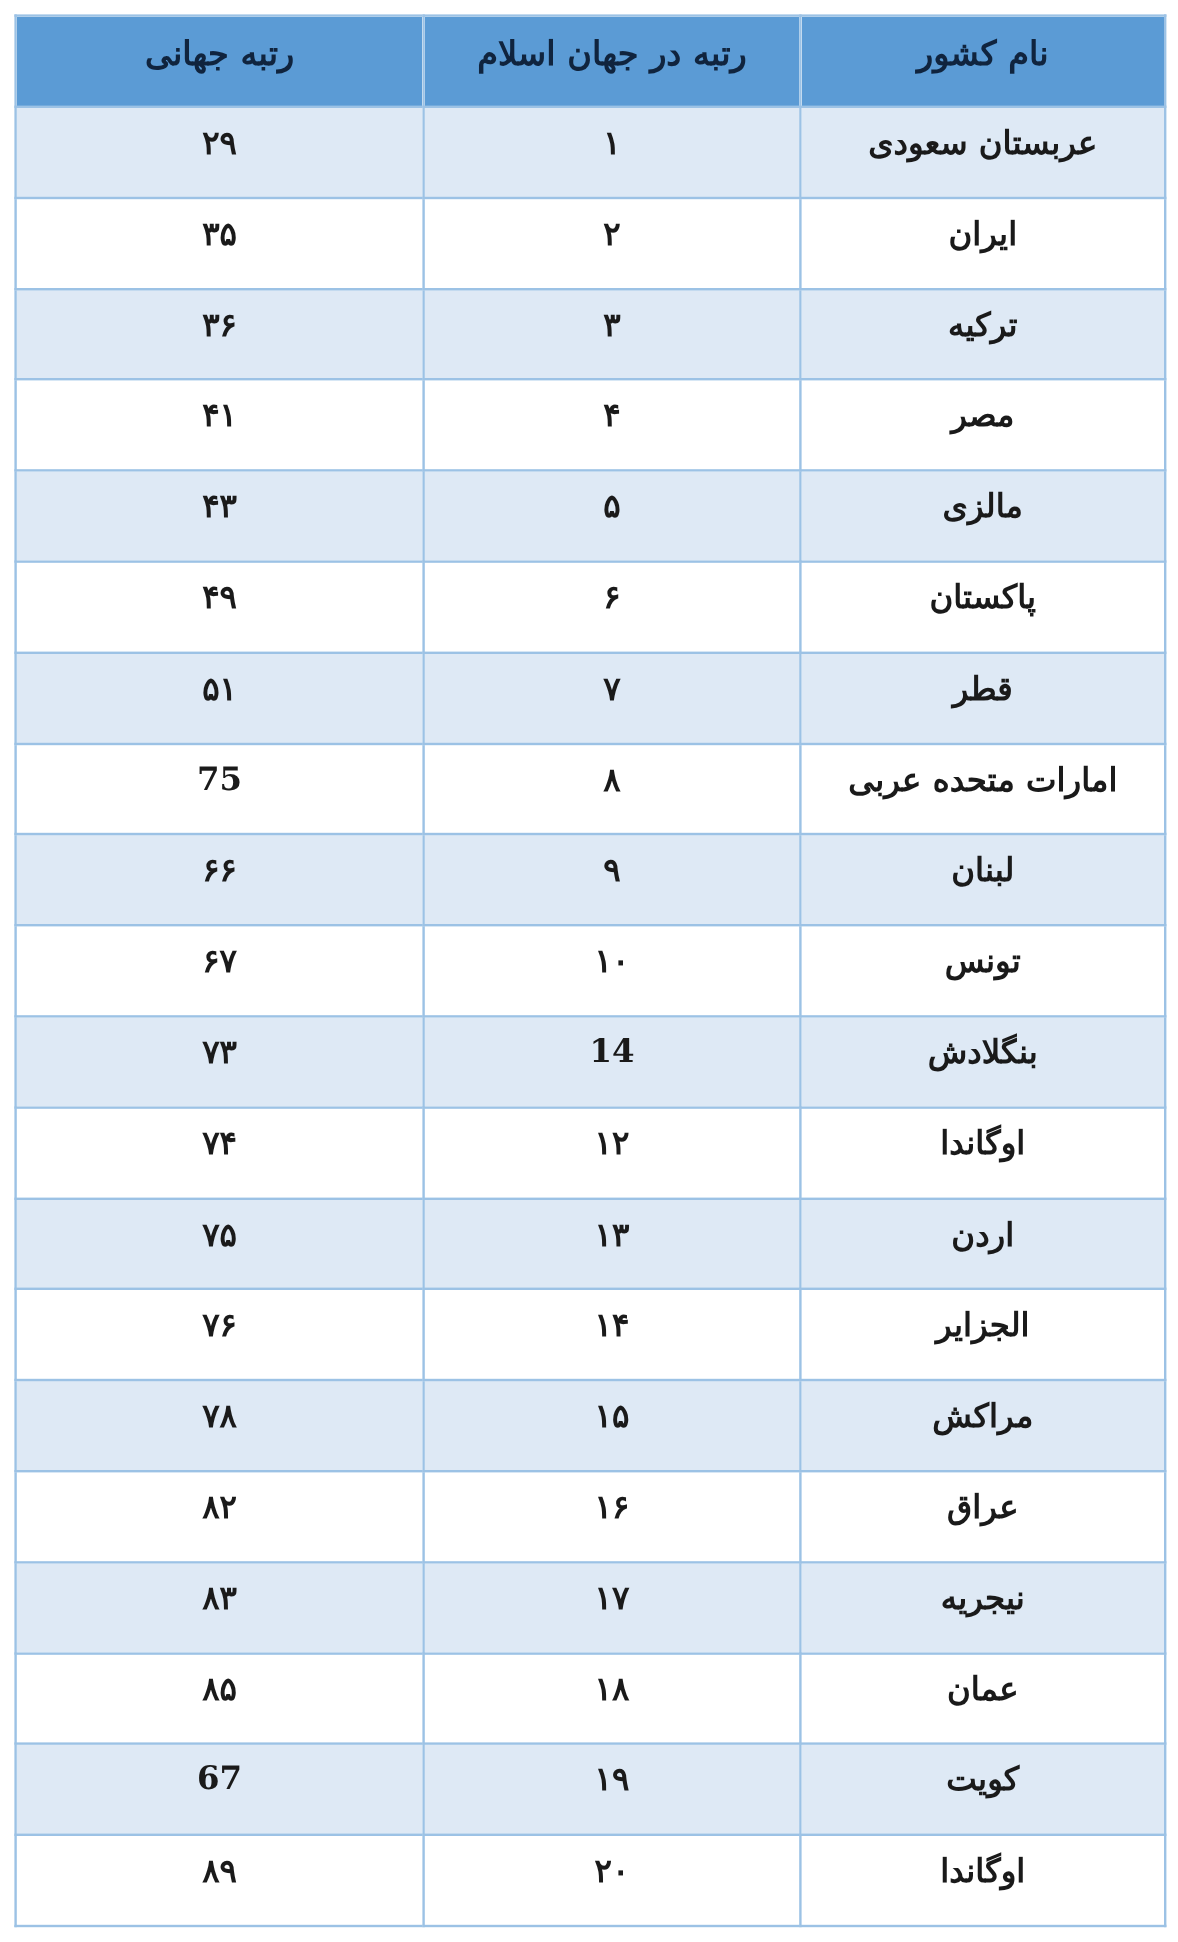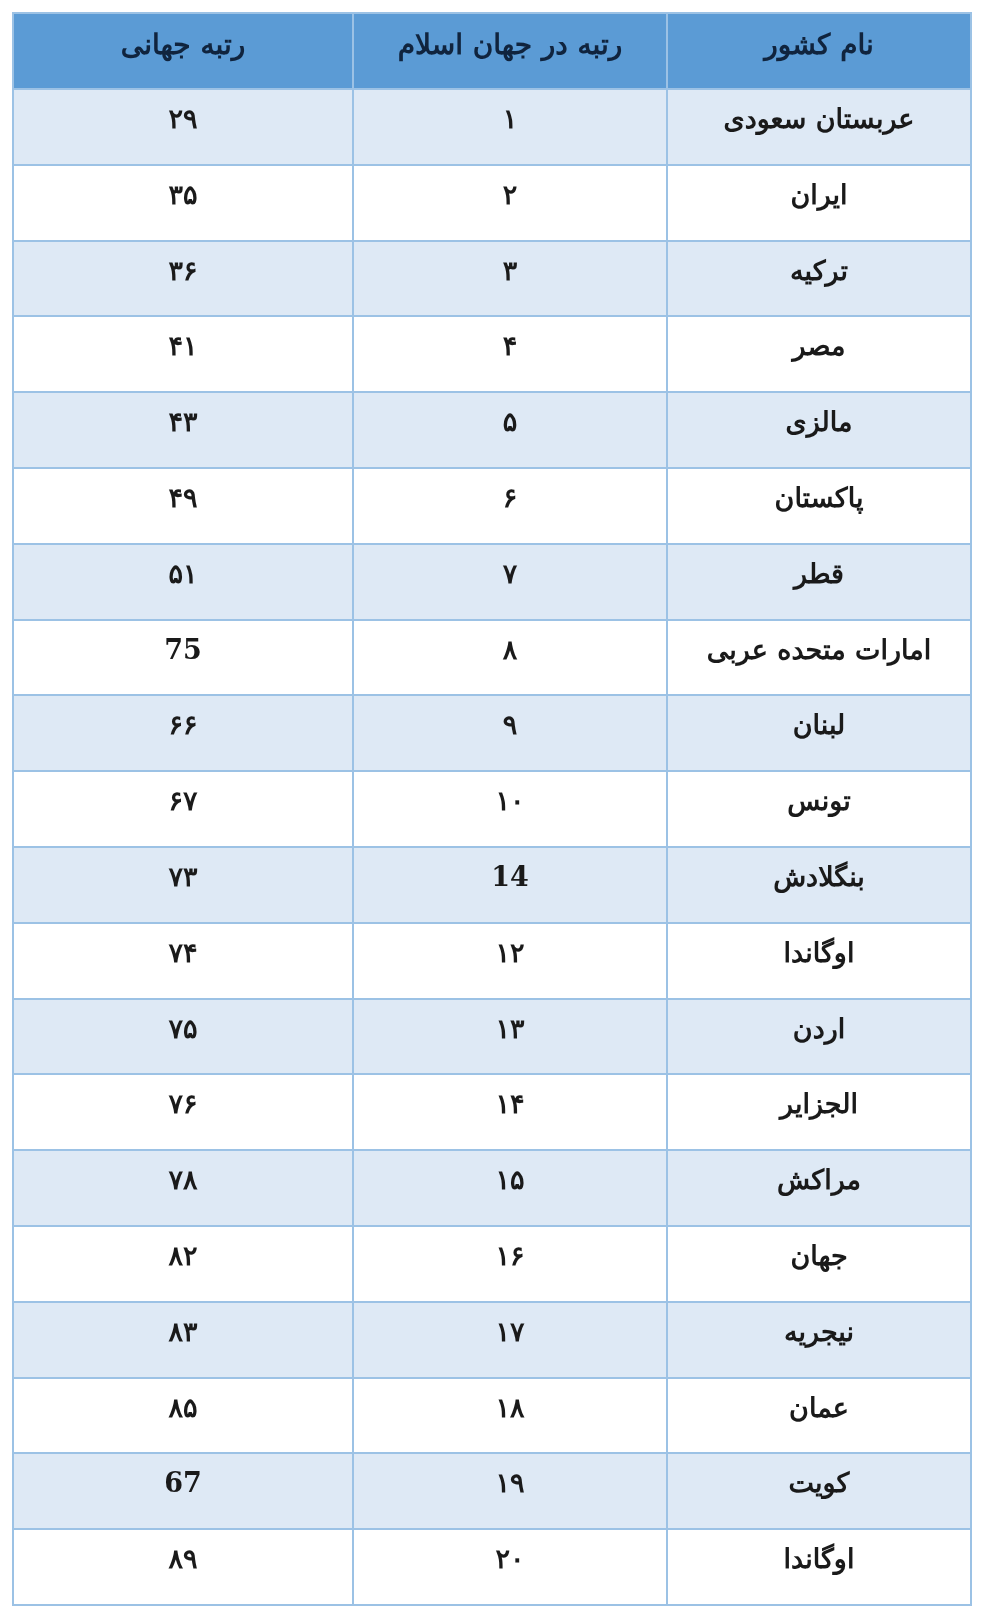--- a/index.html
+++ b/index.html
@@ -156,21 +156,21 @@
           <td>الجزایر</td>
           <td>۱۴</td>
           <td>۷۶</td>
         </tr>
         <tr>
           <td>مراکش</td>
           <td>۱۵</td>
           <td>۷۸</td>
         </tr>
         <tr>
-          <td>جهان</td>
+          <td>عراق</td>
           <td>۱۶</td>
           <td>۸۲</td>
         </tr>
         <tr>
           <td>نیجریه</td>
           <td>۱۷</td>
           <td>۸۳</td>
         </tr>
         <tr>
           <td>عمان</td>

